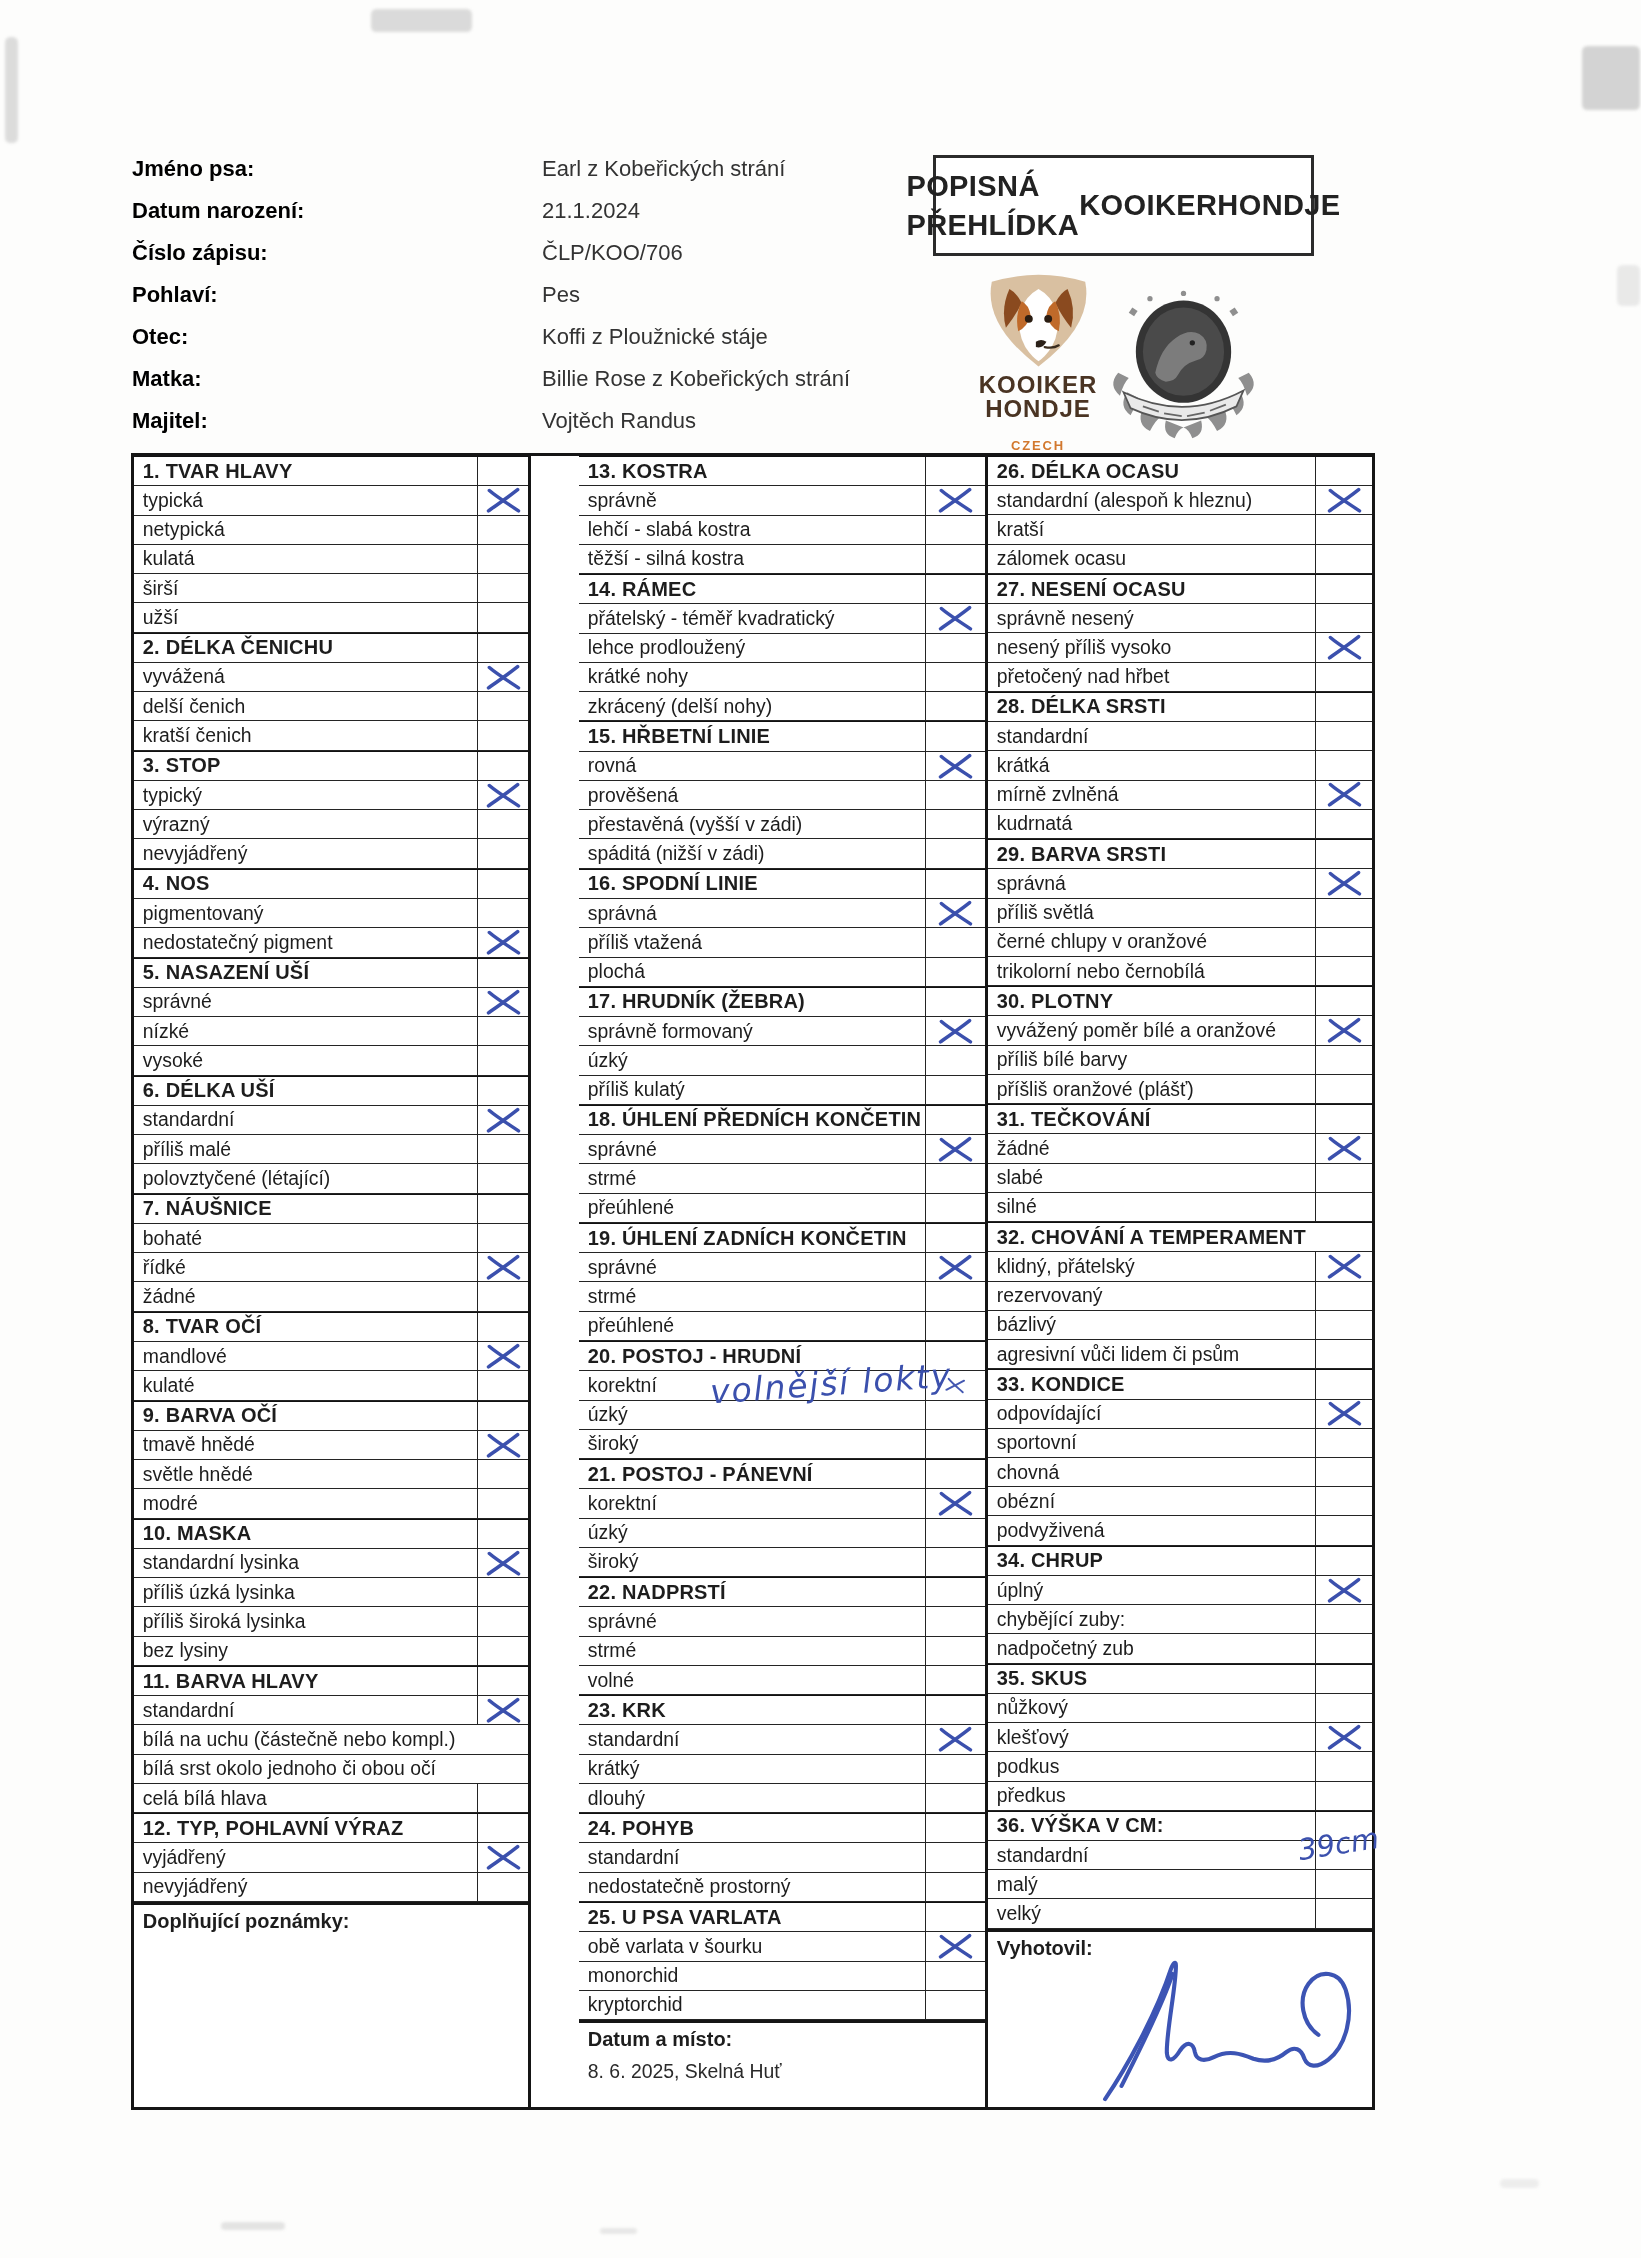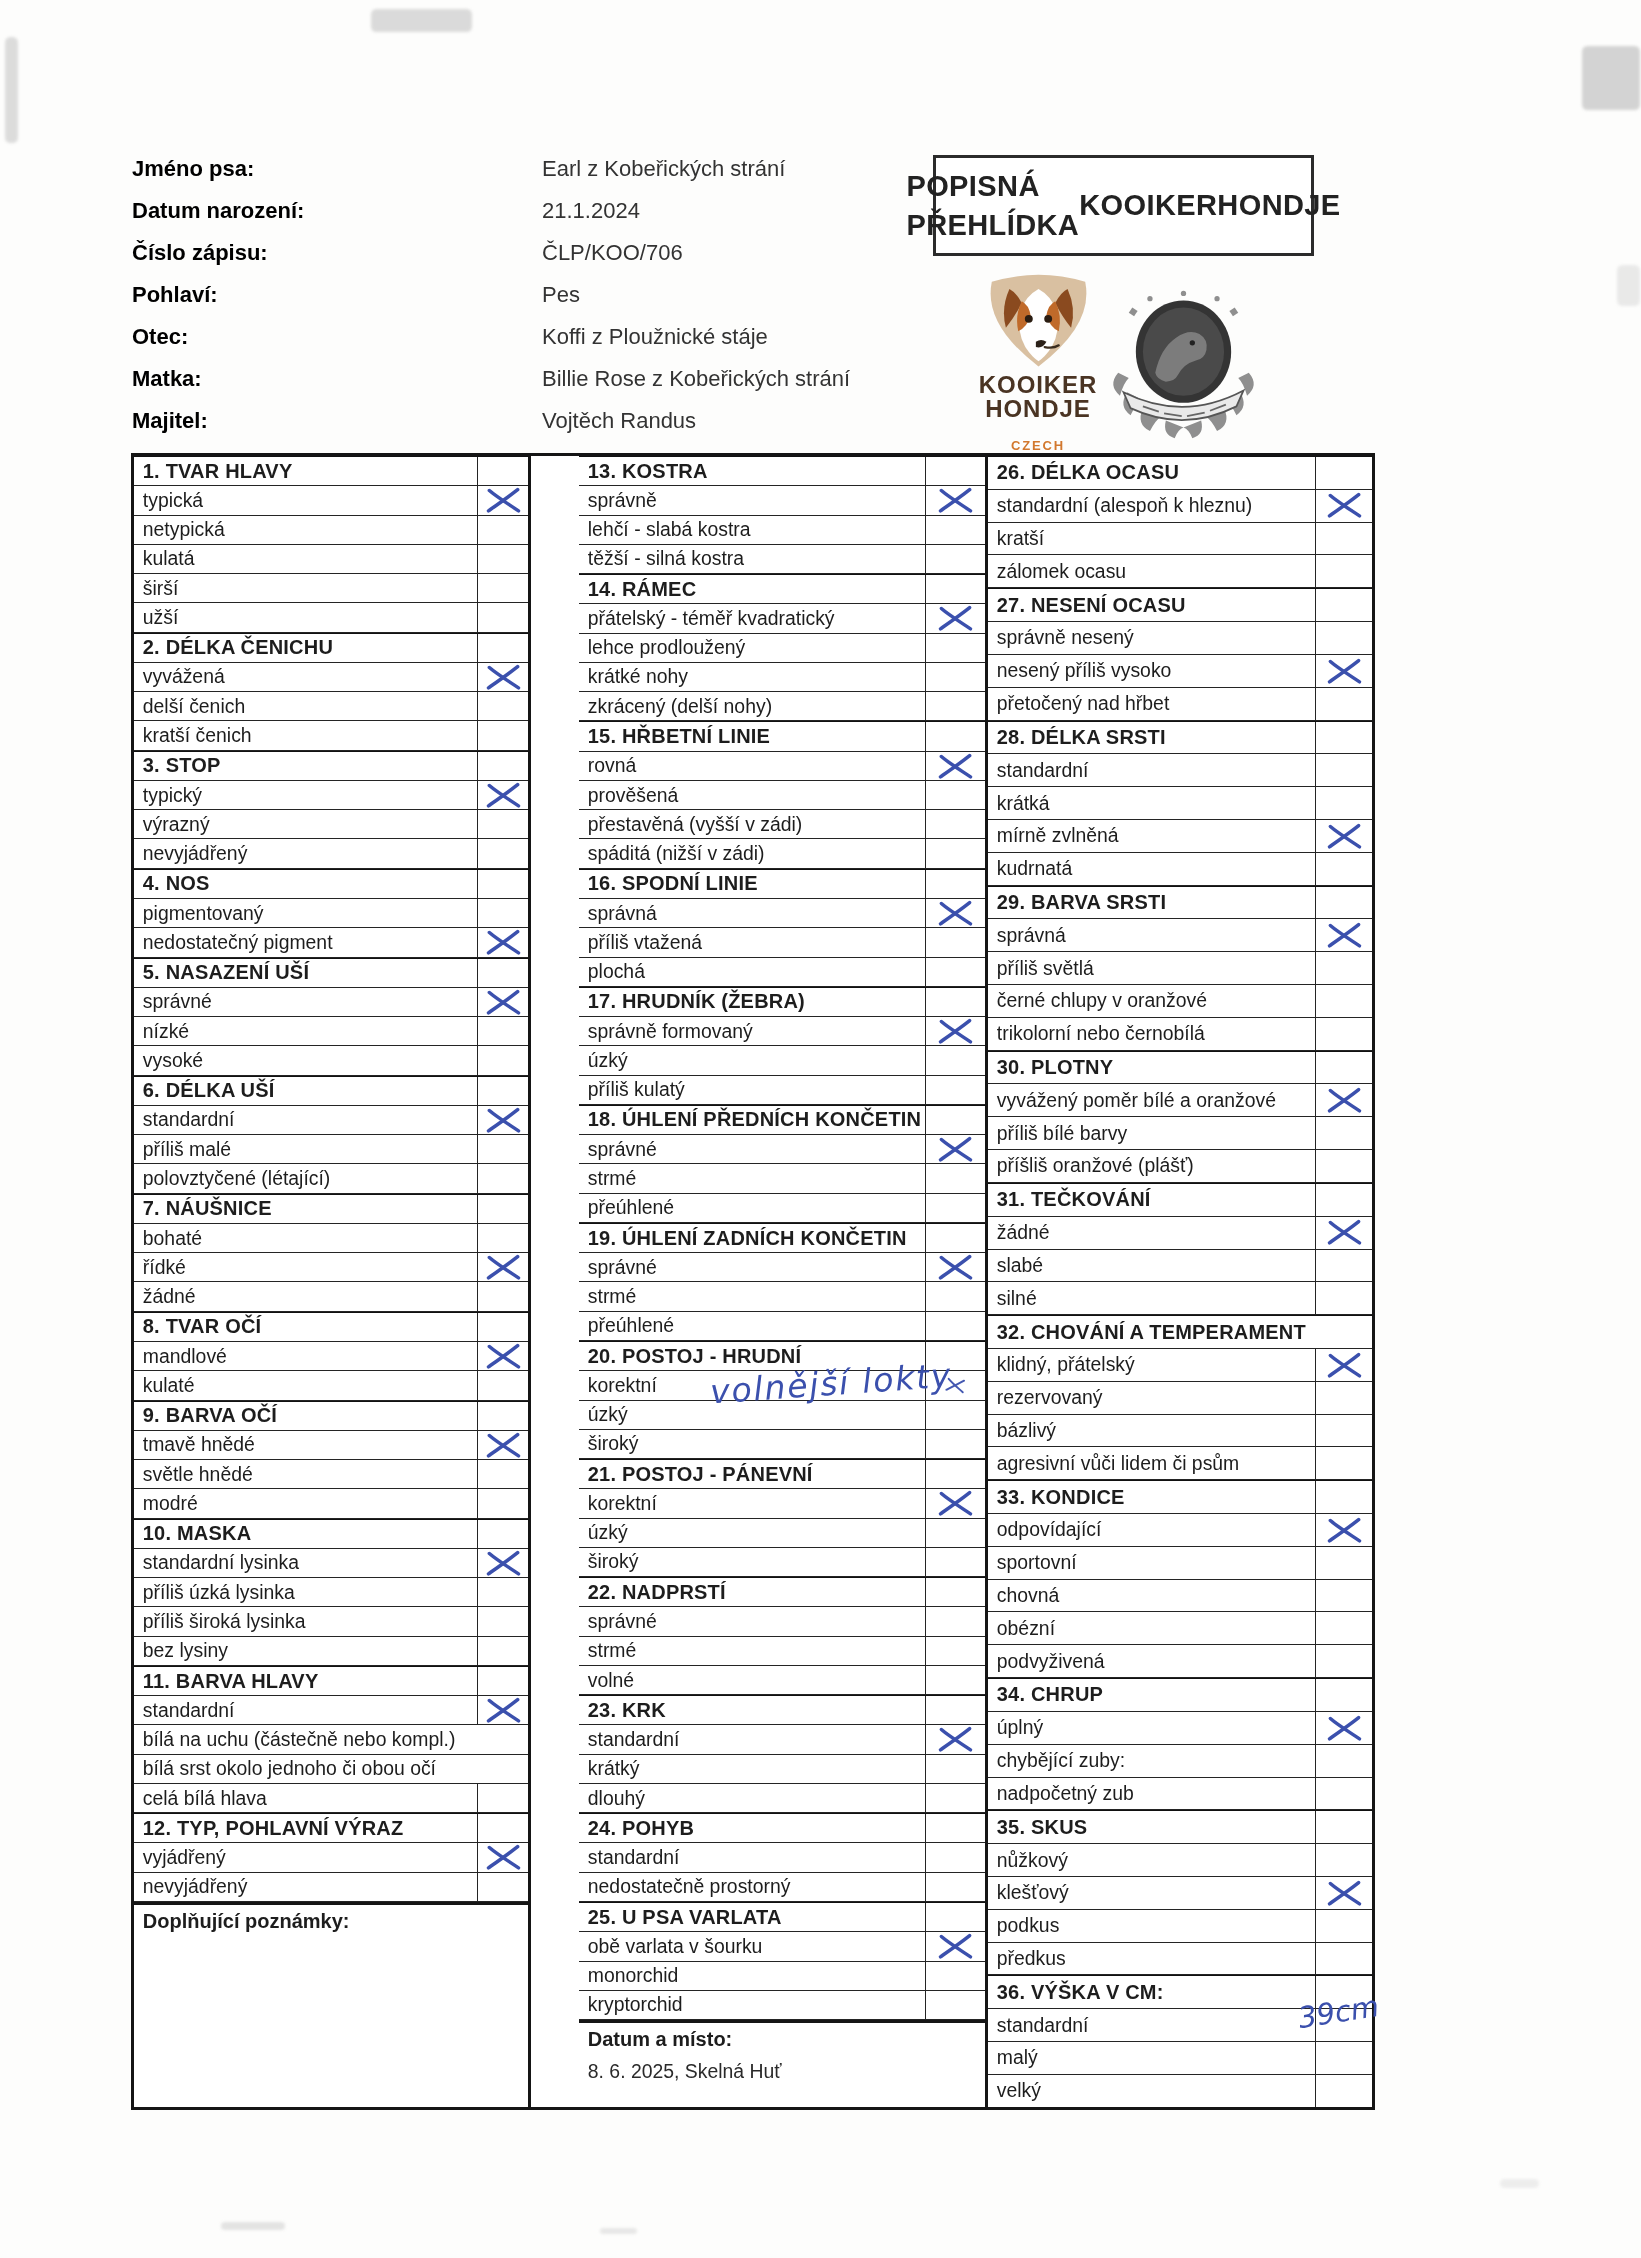--- a/index.html
+++ b/index.html
@@ -931,16 +931,23 @@
           </div>
         </div>
         <div class="row">
           <div class="lab">malý</div>
           <div class="cb"></div>
         </div>
         <div class="row">
           <div class="lab">velký</div>
           <div class="cb"></div>
         </div>
+        <div class="fbox sbox">
+          <div class="flab">Vyhotovil:</div>
+          <svg width="300" height="173" viewBox="0 0 340 210" class="sig">
+            <path d="M22 198 C 48 160, 84 95, 102 40 C 105 32, 108 30, 108 36 C 108 62, 96 118, 97 142 C 98 154, 105 152, 113 139 C 121 127, 129 129, 131 141 C 133 151, 142 153, 154 147 C 172 138, 187 143, 202 149 C 217 154, 230 151, 242 141 C 252 133, 260 137, 264 149 C 268 159, 279 161, 293 150 C 315 133, 324 95, 314 65 C 306 42, 282 40, 269 58 C 256 76, 261 106, 281 120"></path>
+            <path d="M42 182 C 62 142, 90 88, 104 46"></path>
+          </svg>
+        </div>
       </div>
     </div>
 </div>
 
 
 </body></html>

